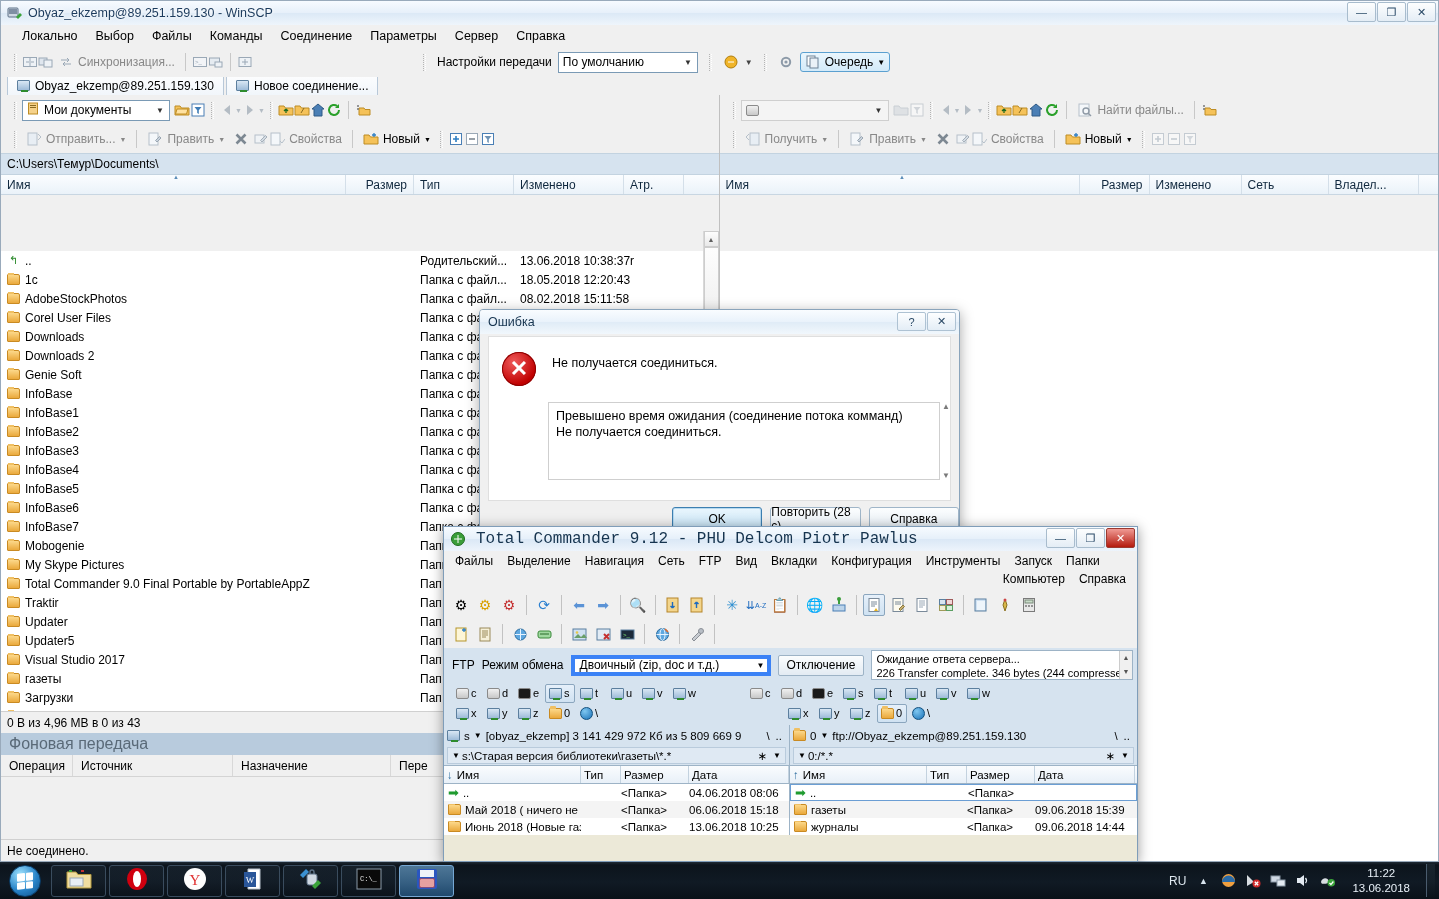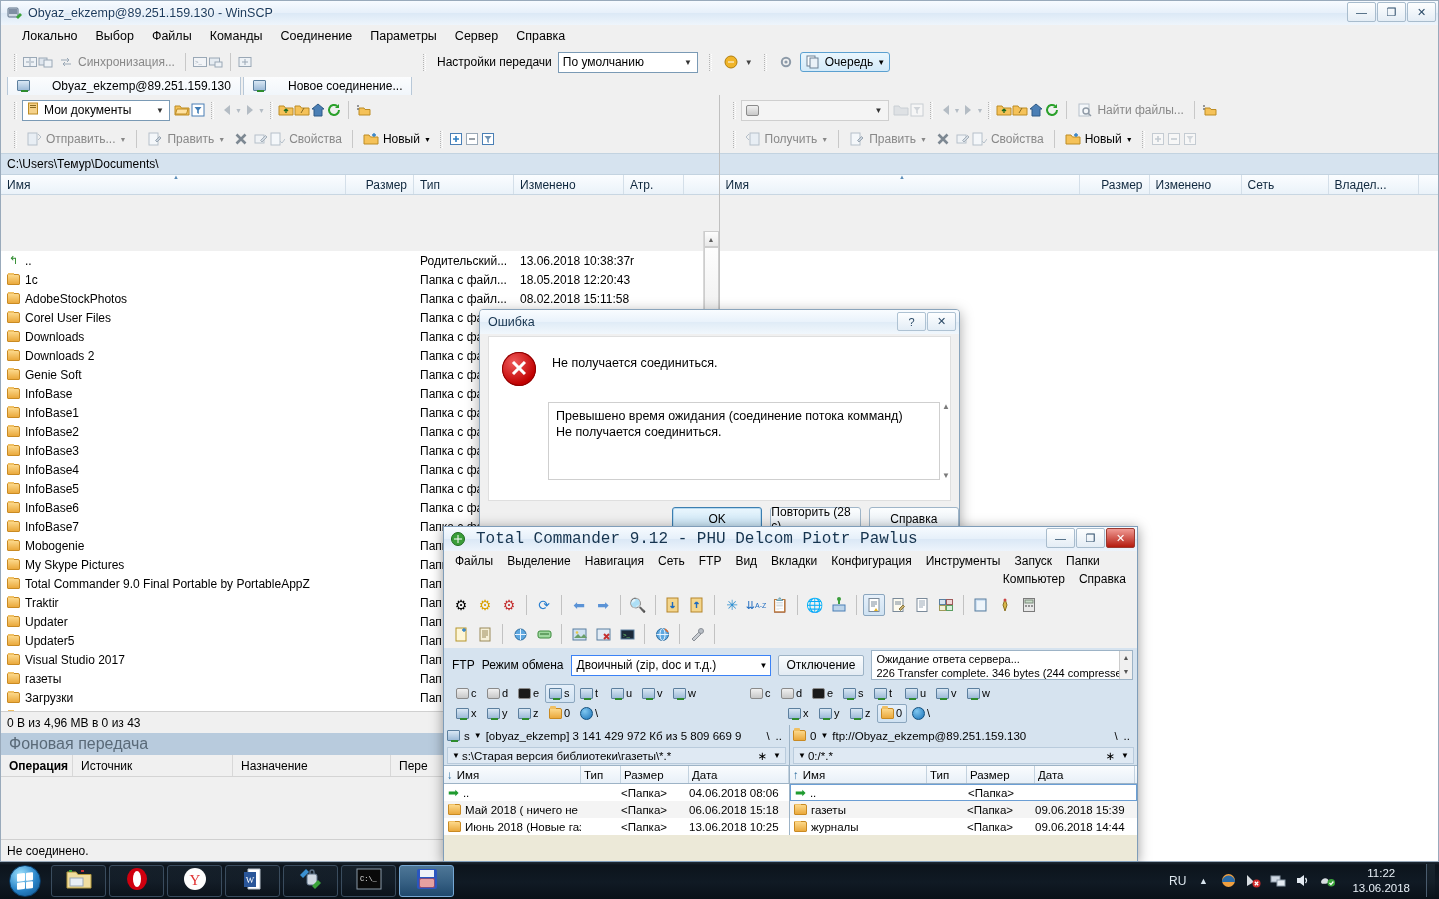--- a/index.html
+++ b/index.html
@@ -31,21 +31,21 @@
   .ws-menubar span { padding: 3px 9px; font-size: 12.5px; color: #000; }
 
   .ws-toolbar1 { height: 30px; background: #f0f0f0; display: flex; align-items: center; position: relative; padding-left: 8px; }
   .grip { width: 3px; height: 17px; border-left: 1px dotted #b4b4b4; border-right: 1px dotted #fff; margin: 0 5px; }
   .sep { width: 1px; height: 18px; background: #c8c8c8; margin: 0 6px; }
   .tb-item { display: flex; align-items: center; gap: 4px; padding: 2px 4px; color: #888; font-size: 12px; white-space: nowrap; }
   .tb-item.enabled { color: #000; }
   .ico { display: inline-block; width: 16px; height: 16px; position: relative; flex: 0 0 16px; }
 
   .ws-tabs { height: 24px; background: #f0f0f0; display: flex; align-items: flex-end; padding-left: 6px; border-bottom: 1px solid #b8c8d8; }
-  .ws-tab { height: 30px; display: flex; align-items: center; gap: 22px; padding: 0 9px;
+  .ws-tab { height: 30px; display: flex; align-items: center; gap: 5px; padding: 0 9px;
     border: 1px solid #b8c8d8; border-bottom: none; border-radius: 3px 3px 0 0;
     background: linear-gradient(#ffffff,#eef4fa); font-size: 12px; margin-right: 2px; }
 
   .ws-panes { position: absolute; left: 0; top: 94px; right: 0; bottom: 0; display: flex; }
   .ws-pane { flex: 1 1 50%; position: relative; }
   .ws-pane.left { border-right: 1px solid #c0c0c0; }
 
   .pane-tb1 { height: 30px; display: flex; align-items: center; padding-left: 8px; background: #f0f0f0; }
   .pathcombo { height: 21px; width: 148px; border: 1px solid #7a9ab5; background: #fff;
     display: flex; align-items: center; padding: 0 2px 0 4px; gap: 4px; font-size: 12px; }
@@ -119,21 +119,21 @@
   .tc-menu-row { display: flex; flex-wrap: wrap; }
   .tc-menu-row span { padding: 2px 7px; font-size: 12px; color: #000; }
   .tc-menu-row.r2 { justify-content: flex-end; }
   .tc-tbrow { height: 30px; background: #f0f0f0; display: flex; align-items: center; padding-left: 6px; gap: 2px; }
   .tcicon { width: 22px; height: 22px; display: flex; align-items: center; justify-content: center; font-size: 14px; border-radius: 2px; }
   .tcicon.pressed { border: 1px solid #8ba6be; background: linear-gradient(#e6f0fa,#cfe2f2); }
   .tcsep { width: 1px; height: 20px; background: #c2c2c2; margin: 0 4px; }
 
   .tc-ftp { height: 34px; background: #d6e3ef; display: flex; align-items: center; padding: 0 4px 0 8px; gap: 7px; }
   .tc-ftp .lbl { font-size: 12px; color: #000; }
-  .tc-select { height: 21px; width: 200px; background: #fff; border: 1px solid #3b82f6; display: flex; align-items: center;
+  .tc-select { height: 21px; width: 200px; background: #fff; border: 4px solid #3b82f6; display: flex; align-items: center;
     padding: 0 2px 0 5px; font-size: 12px; }
   .tc-select .arrow { margin-left: auto; font-size: 8px; }
   .tc-btn { height: 21px; padding: 0 8px; background: linear-gradient(#fbfdfe,#e3ebf3); border: 1px solid #9db3c6; border-radius: 2px;
     display: flex; align-items: center; font-size: 12px; }
   .tc-log { flex: 1; height: 30px; background: #fff; border: 1px solid #9db3c6; font-size: 11px; line-height: 14px;
     padding: 1px 4px; overflow: hidden; position: relative; }
   .tc-log .sb { position: absolute; right: 0; top: 0; bottom: 0; width: 13px; background: #f0f0f0; border-left: 1px solid #ccc;
     display: flex; flex-direction: column; justify-content: space-between; align-items: center; font-size: 7px; color: #555; }
 
   .tc-drives { background: #d6e3ef; padding: 1px 0 2px 0; }
@@ -736,21 +736,21 @@
 
         <div class="vscroll" style="top:136px; height:580px;">
           <div class="vsbtn">▲</div>
           <div class="vsthumb" style="height:150px;"></div>
         </div>
 
         <div class="ws-status" style="bottom:0;">
           <div class="statline">0 B из 4,96 MB в 0 из 43</div>
           <div class="qhdr">Фоновая передача</div>
           <div class="qcols">
-            <div class="qcol" style="width:72px;font-weight:bold;">Операция</div>
+            <div class="qcol" style="width:72px;">Операция</div>
             <div class="qcol" style="width:160px;">Источник</div>
             <div class="qcol" style="width:158px;">Назначение</div>
             <div class="qcol" style="width:90px;">Пере</div>
           </div>
           <div class="qbody" style="height:62px;"></div>
           <div class="statline">Не соединено.</div>
         </div>
       </div>
 
       <div class="ws-pane">

